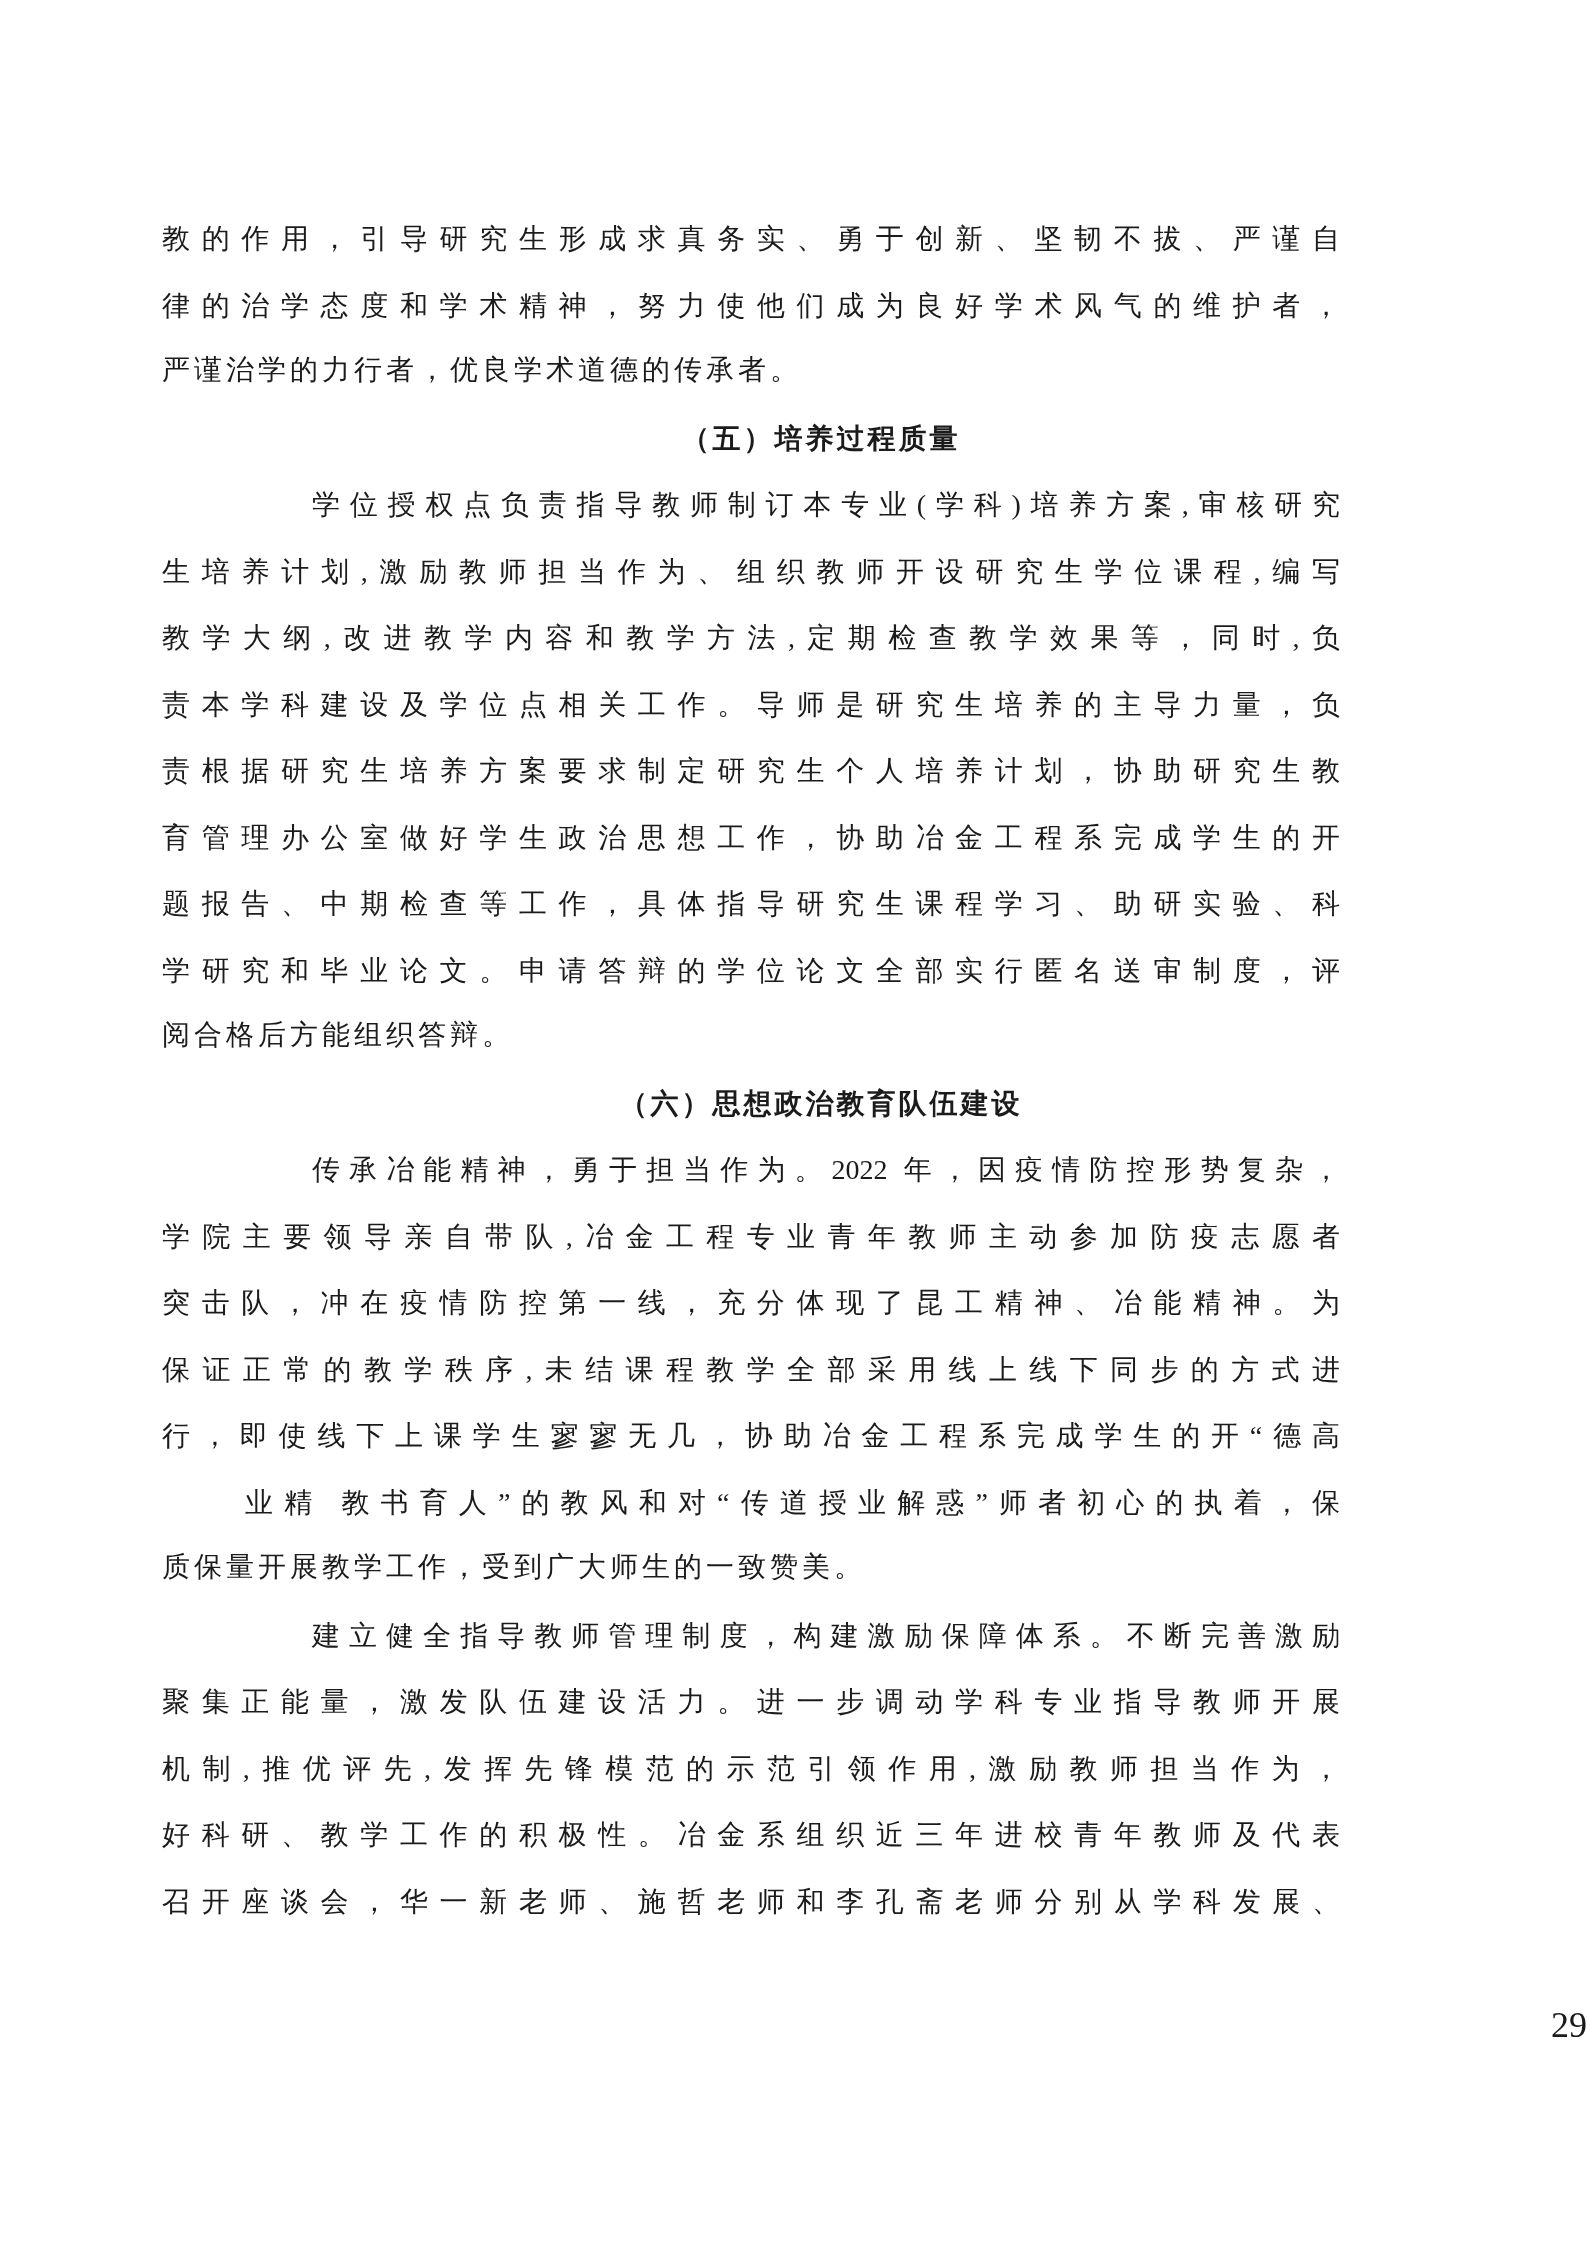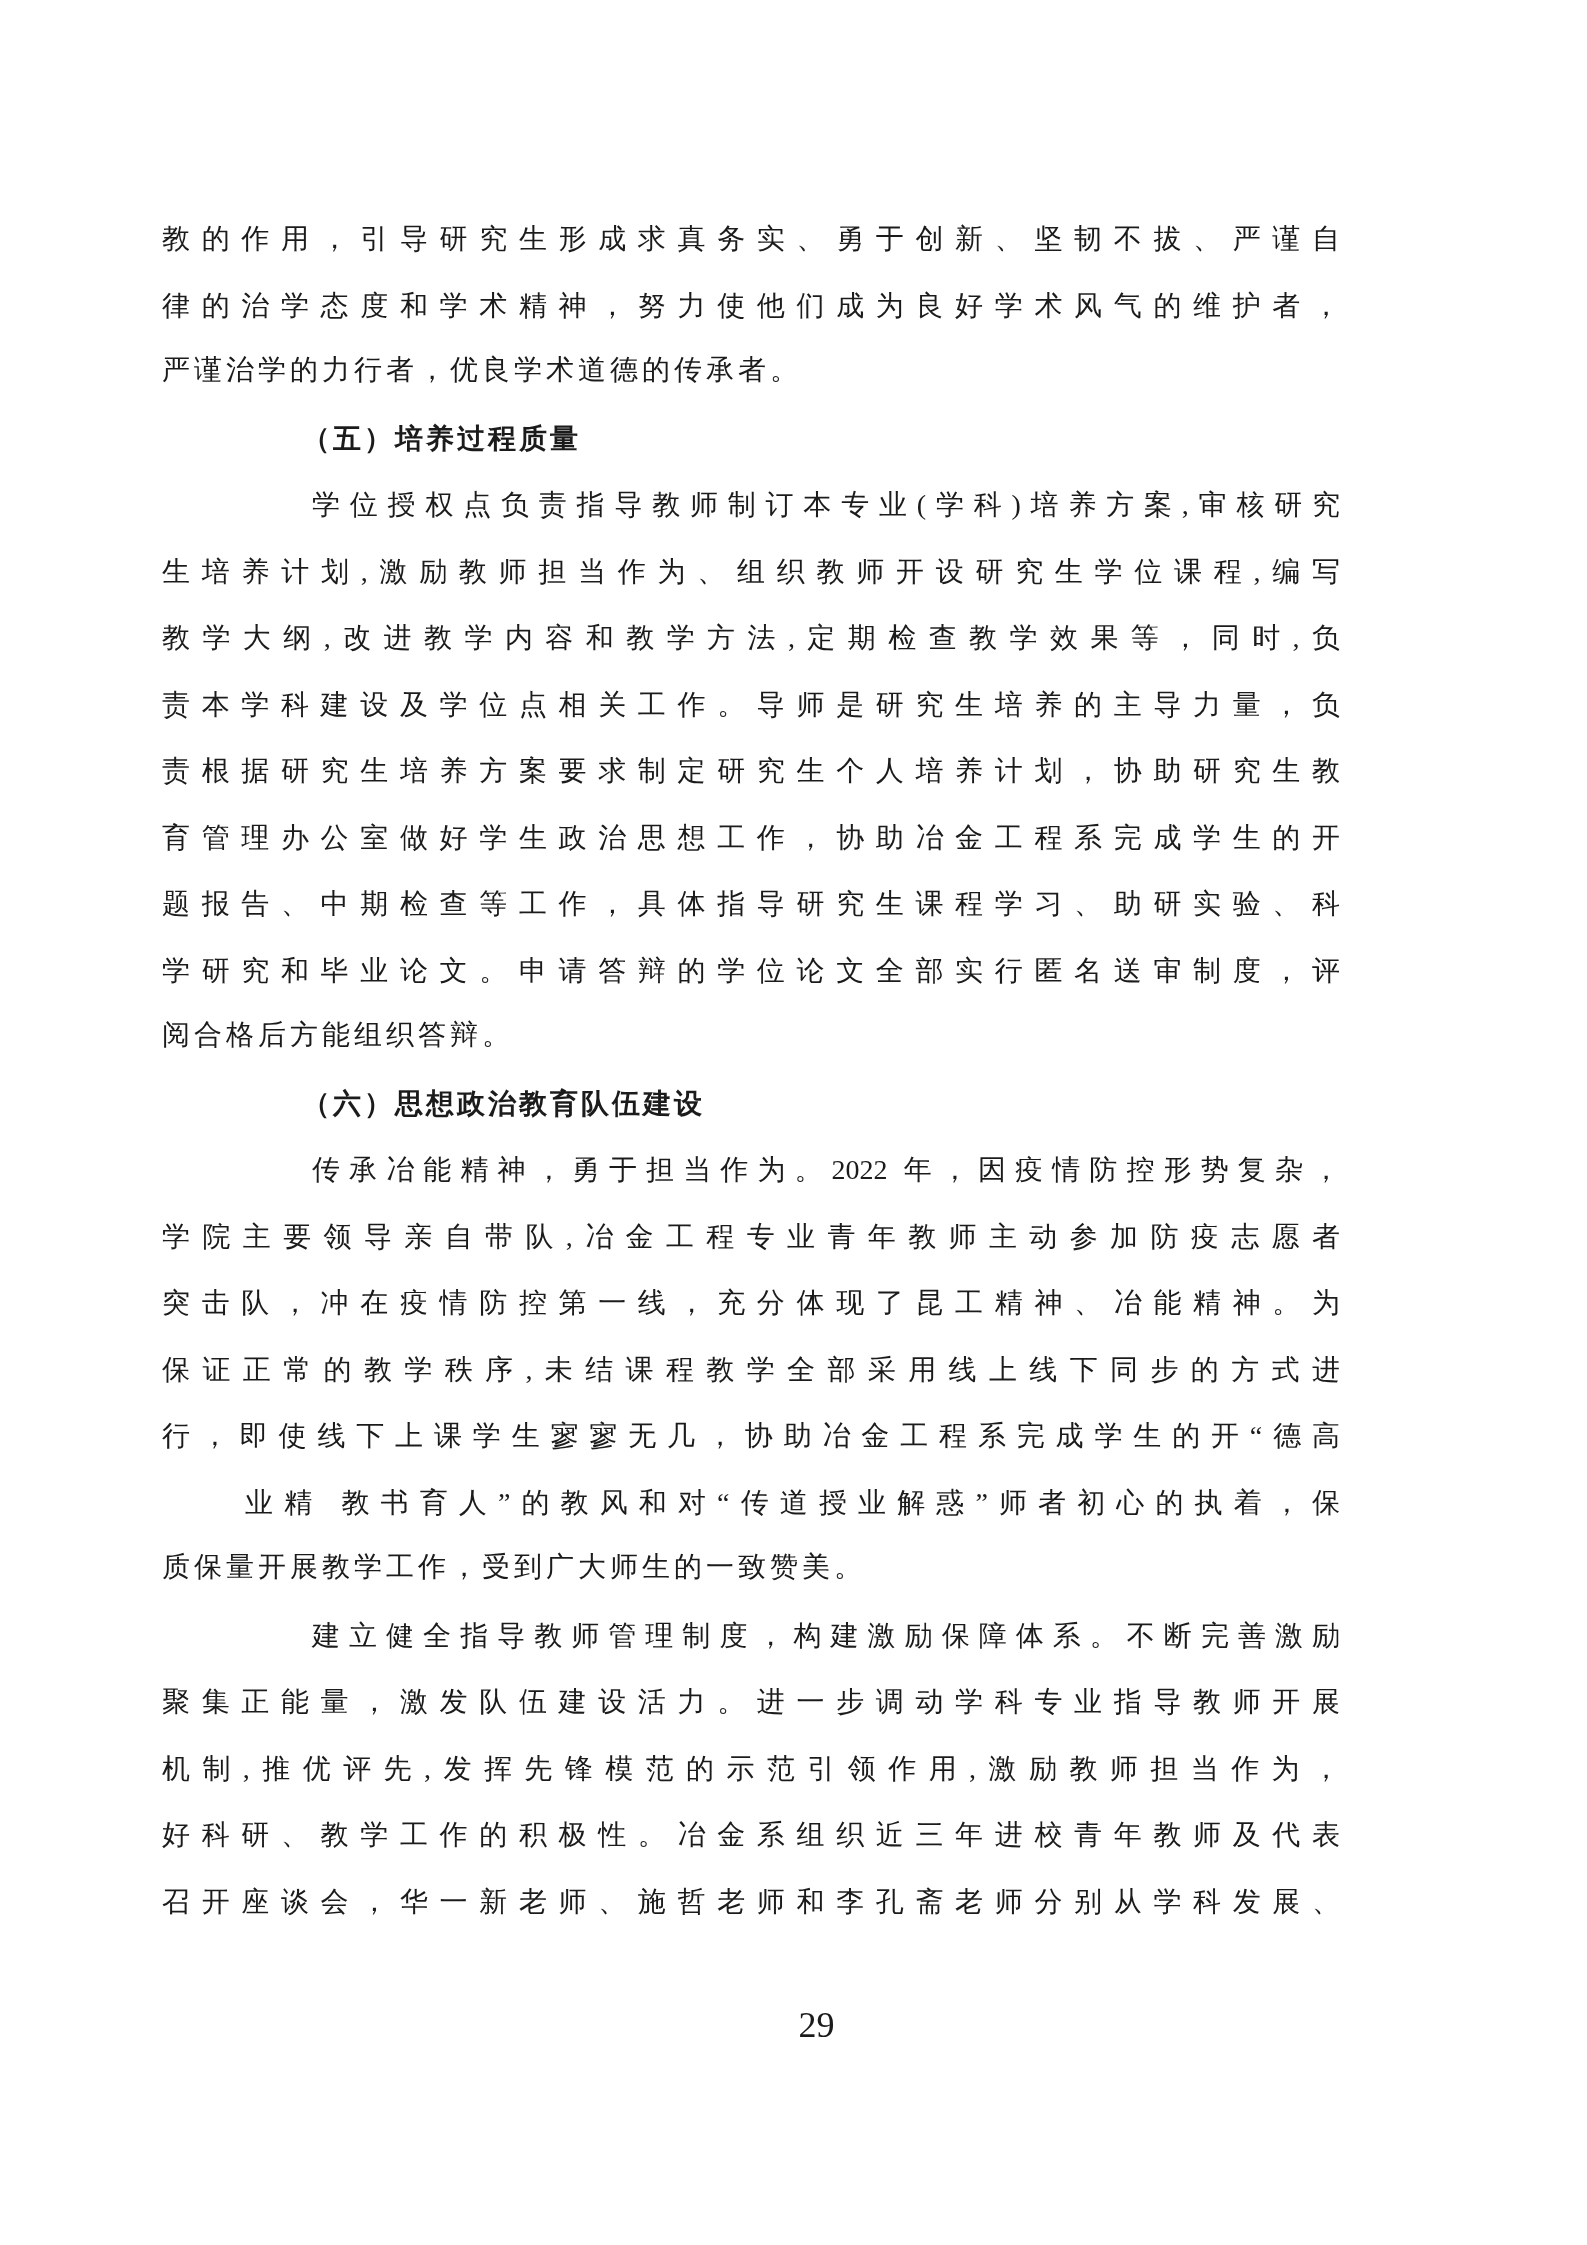--- a/index.html
+++ b/index.html
@@ -52,27 +52,28 @@
   .line.end {
     text-align: left;
     letter-spacing: 4px;
     font-family: Liberation Mono, monospace;
   }
   
   .line.heading {
     font-weight: bold;
     text-indent: 140px;
     letter-spacing: 3px;
+    text-align: center;
   }
   .footer {
     position: absolute;
     left: 0;
     top: 2003px;
     width: 100%;
-    text-align: center;
+    text-align: right;
     padding-left: 46px;
     box-sizing: border-box;
     font-size: 36px;
     line-height: 44px;
     color: #1b1b1b;
   }
 </style>
 </head>
 <body>
 

